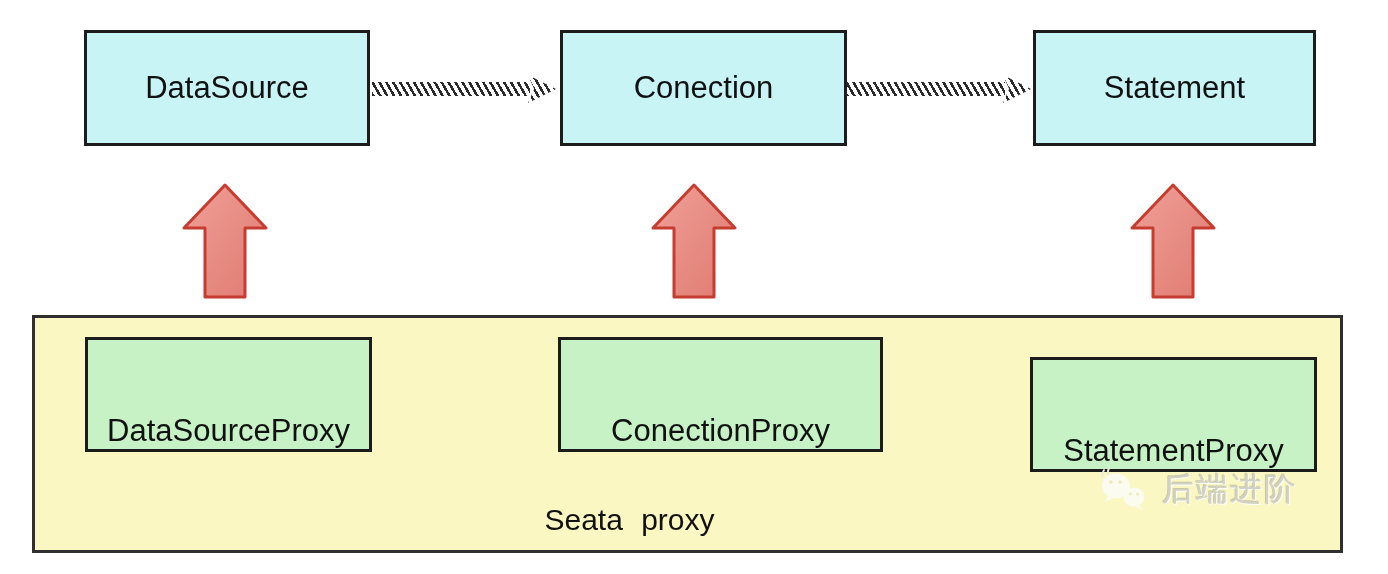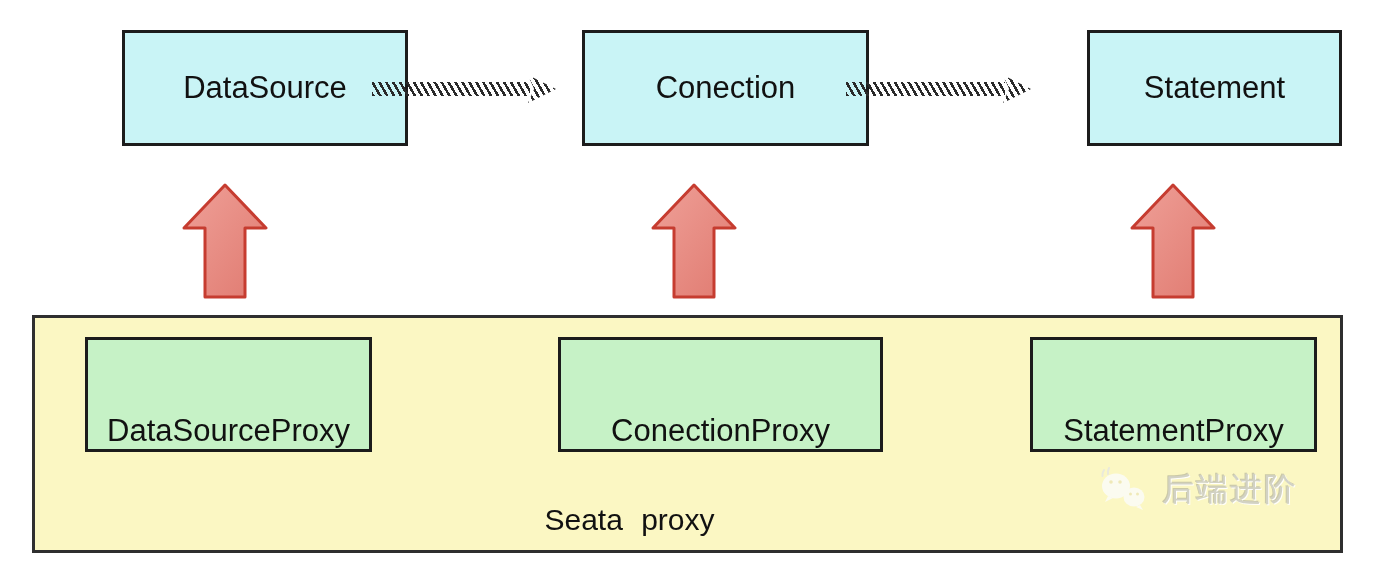--- a/index.html
+++ b/index.html
@@ -20,23 +20,23 @@
     top: 30px;
     height: 116px;
     background: #c9f4f6;
     border: 3px solid #1c1c1c;
     display: flex;
     align-items: center;
     justify-content: center;
     font-size: 31px;
     color: #111111;
   }
-  #box-datasource { left: 84px;  width: 286px; margin-left: 38px; }
-  #box-conection  { left: 582px; width: 287px; }
-  #box-statement  { left: 1087px; width: 255px; }
+  #box-datasource { left: 84px;  width: 286px; }
+  #box-conection  { left: 560px; width: 287px; }
+  #box-statement  { left: 1033px; width: 283px; }
 
   
   .hatch-arrow { position: absolute; top: 72px; height: 34px; }
   #hatch-1 { left: 372px; width: 184px; }
   #hatch-2 { left: 846px; width: 185px; }
   .hatch-band {
     position: absolute;
     left: 0; top: 10px;
     height: 14px;
     width: calc(100% - 26px);
@@ -73,21 +73,21 @@
     background: #c6f2c6;
     border: 3px solid #1c1c1c;
     display: flex;
     align-items: flex-end;
     justify-content: center;
     font-size: 31px;
     color: #111111;
   }
   #box-datasourceproxy { left: 85px;  width: 287px; }
   #box-conectionproxy  { left: 558px; width: 325px; }
-  #box-statementproxy  { left: 1030px; width: 287px; }
+  #box-statementproxy  { left: 1030px; width: 287px; margin-top: 20px; }
 
   .container-label {
     position: absolute;
     left: 32px; top: 503px;
     width: 1195px;
     text-align: center;
     font-size: 30px;
     color: #111111;
     word-spacing: 10px;
   }

